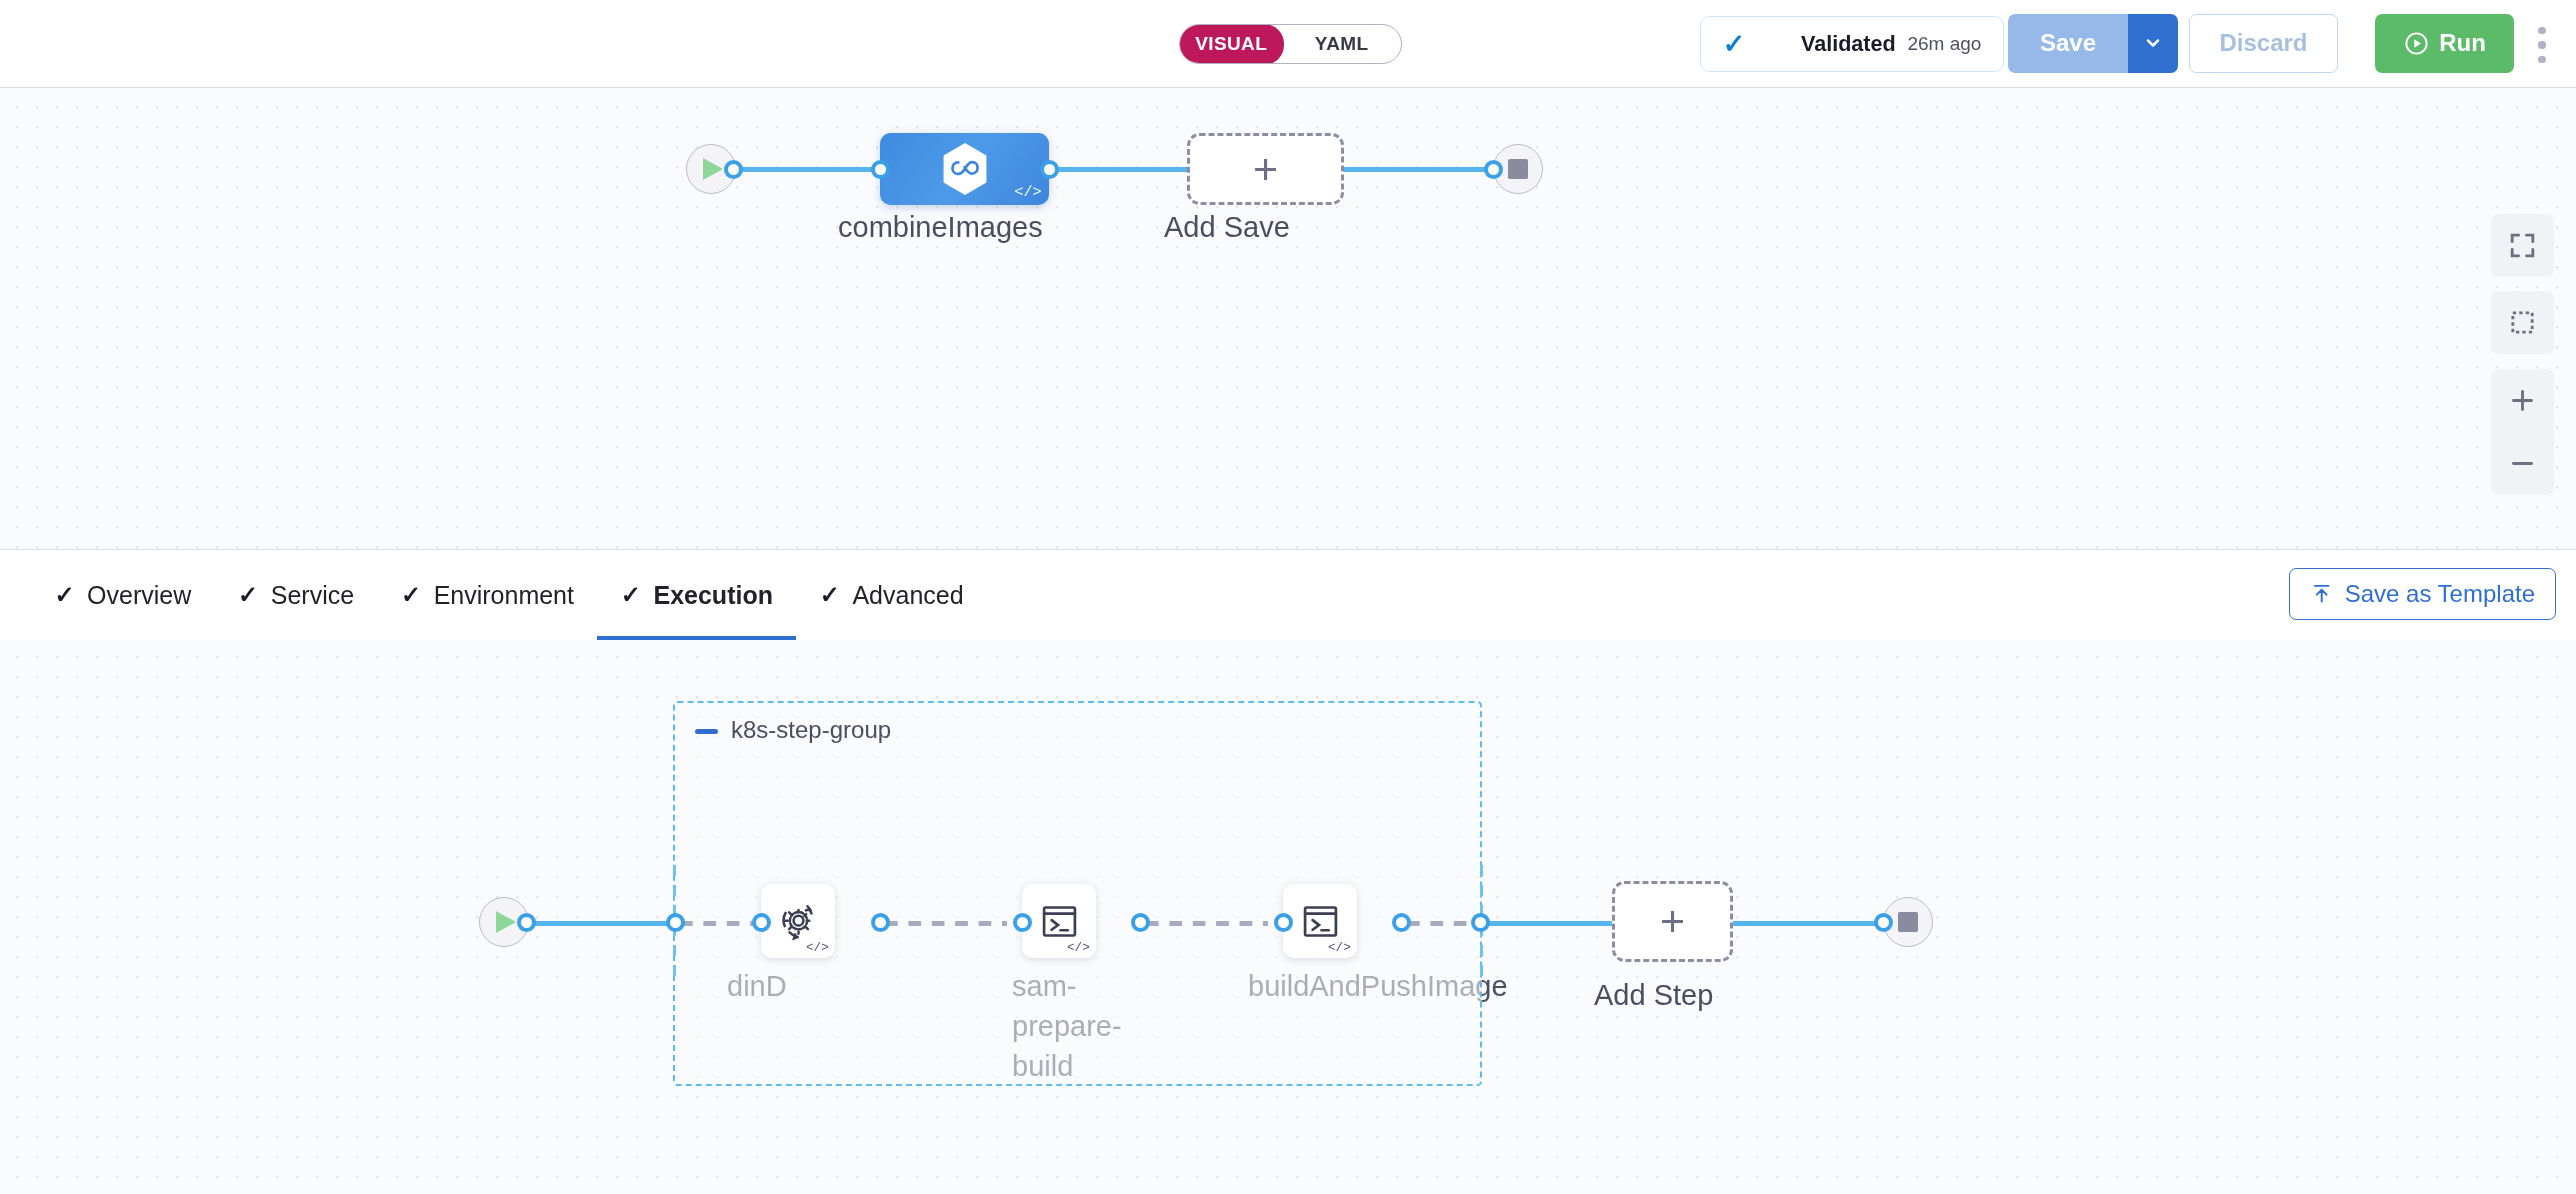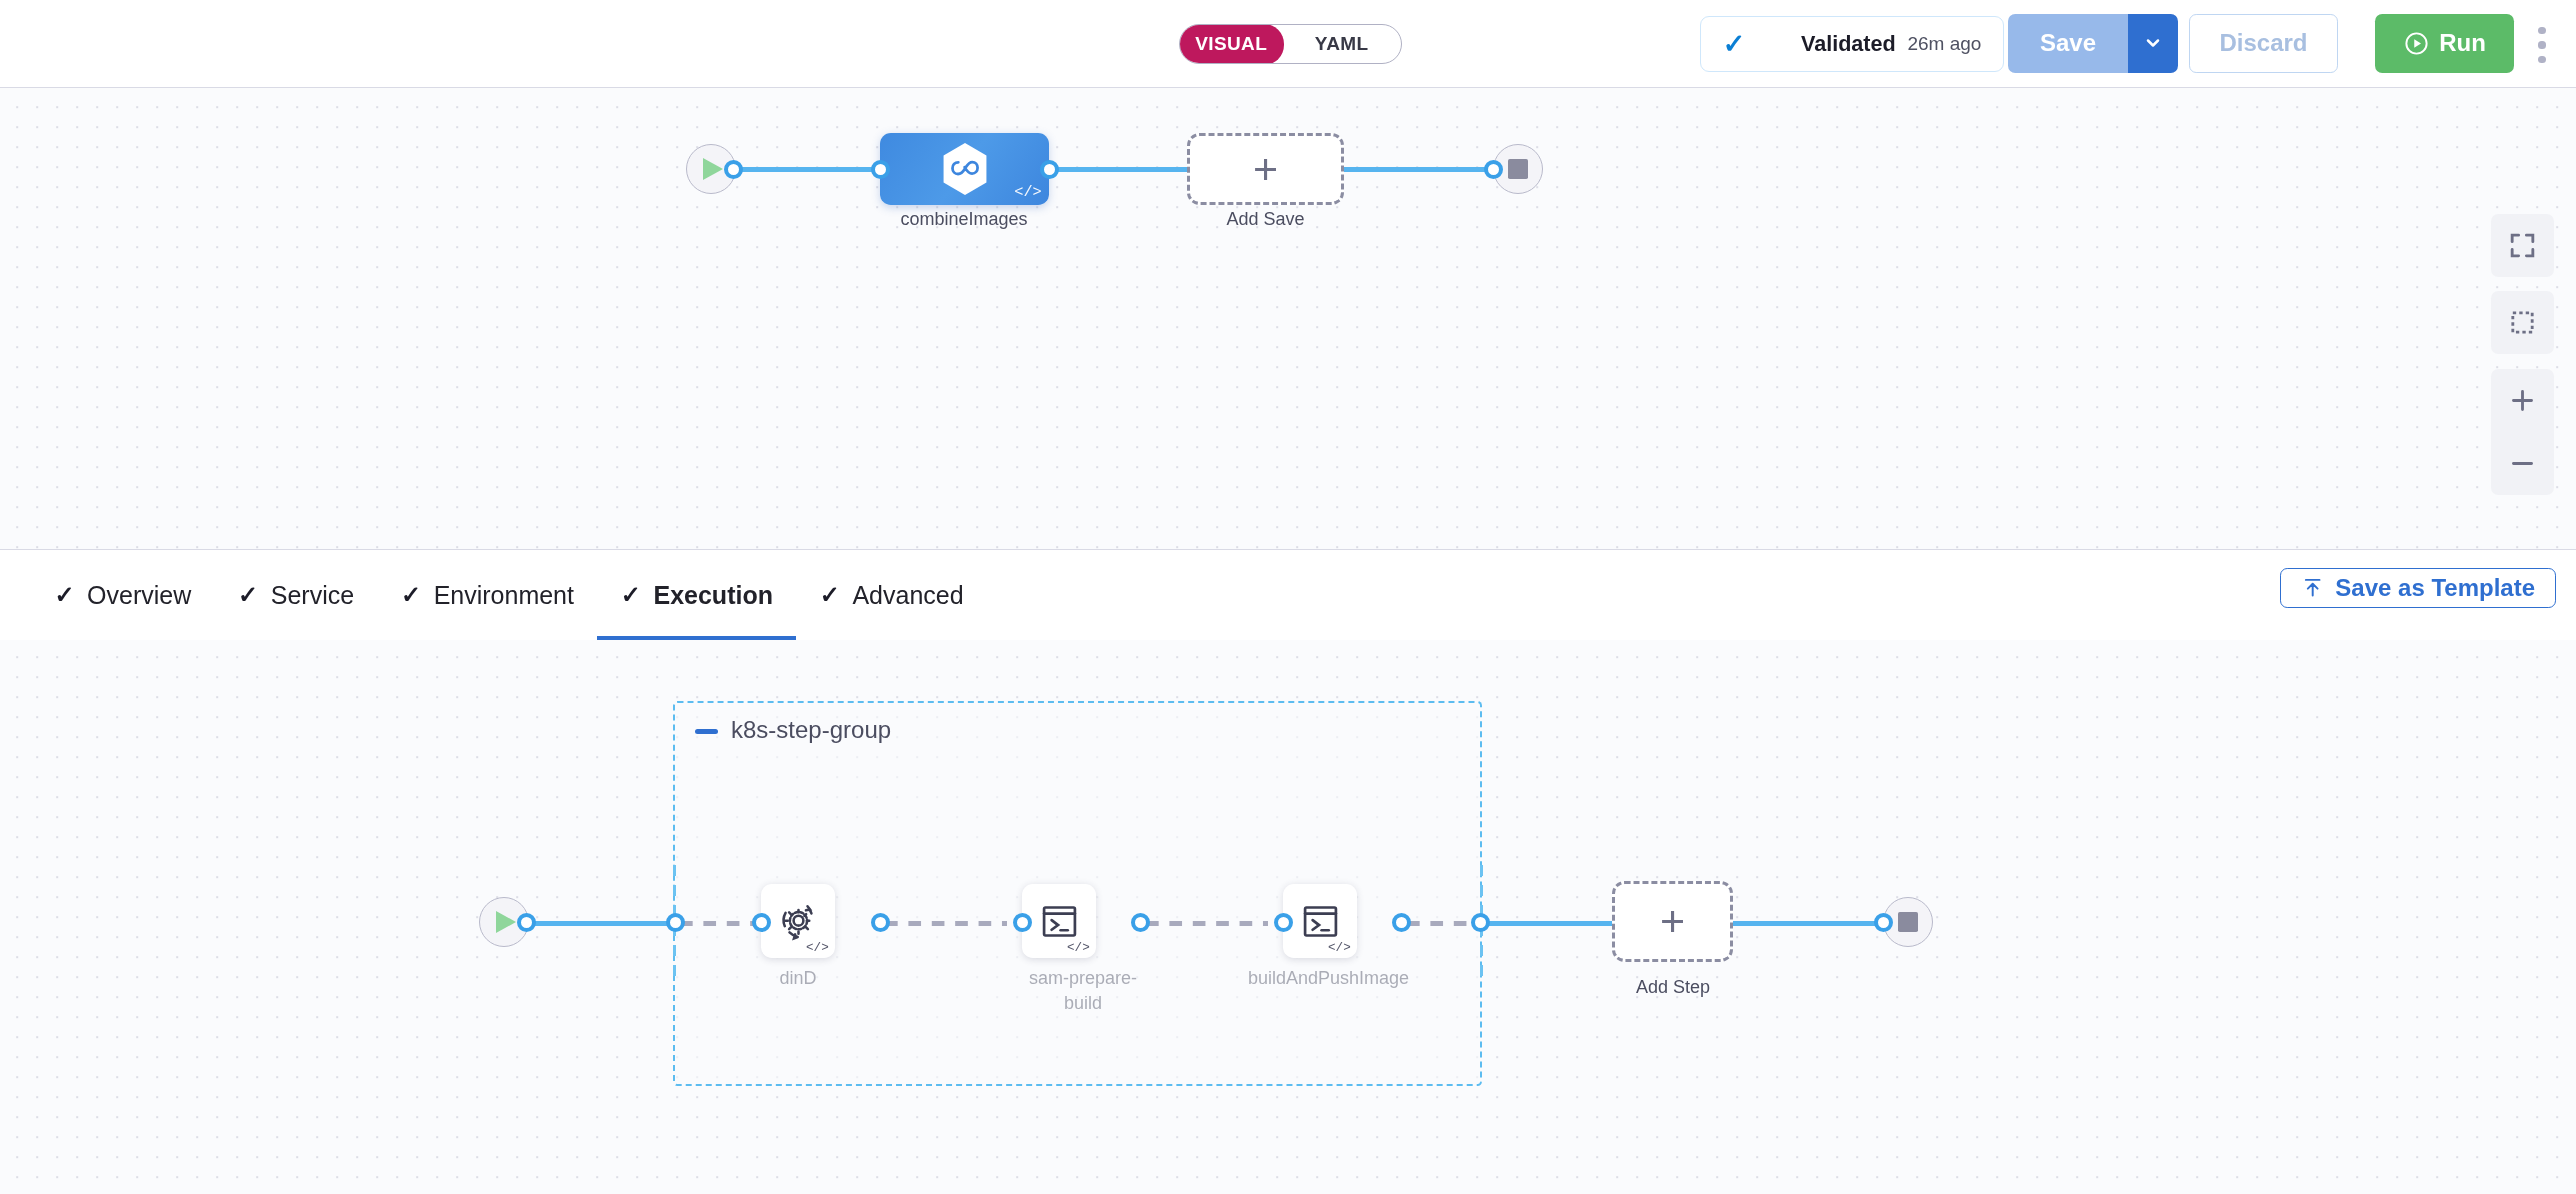--- a/index.html
+++ b/index.html
@@ -140,22 +140,22 @@
     box-shadow: 0 2.7px 9px rgba(60,110,190,.26);
     display: flex; align-items: center; justify-content: center;
     z-index: 5;
   }
   .stage-code-badge {
     position: absolute; right: 7.2px; bottom: 3.6px;
     color: #ffffff; font-size: 15.3px; font-family: "Liberation Mono", monospace;
     opacity: .95;
   }
   .node-caption {
-    position: absolute; text-align: center;
-    font-size: 18px; color: #4b4d60; line-height: 1.38;
+    position: absolute; 
+    font-size: 29px; color: #4b4d60; line-height: 1.38;
   }
 
   
   .add-node {
     position: absolute; border: 3.6px dashed #8b8da2; border-radius: 12.6px;
     background: #ffffff; display: flex; align-items: center; justify-content: center;
     z-index: 5;
   }
   .add-plus { color: #6d6f85; font-size: 43px; line-height: 0.7; font-weight: 300; }
 
@@ -203,23 +203,23 @@
   }
   .tab:first-child { margin-left: 31px; }
   .tab .tick { font-size: 24px; color: #1c1c28; font-weight: bold; }
   .tab.active { font-weight: bold; }
   .tab.active::after {
     content: ""; position: absolute; left: 0; right: 0; bottom: -1.8px;
     height: 6.3px; background: #2f6fd0;
   }
   .btn-template {
     position: absolute; right: 20px; top: 18px;
-    height: 40px; padding: 0 20px;
+    height: 52px; padding: 0 20px;
     border: 1.8px solid #2f6fd0; border-radius: 7.2px; background: #ffffff;
-    color: #2f6fd0; font-size: 24px; font-weight: bold;
+    color: #2f6fd0; font-size: 24px; font-weight: normal;
     display: flex; align-items: center; gap: 10.8px; text-align: center;
   }
 
   
   .zoomctl {
     position: absolute; right: 22.5px;
     width: 63px; background: #f1f2f6; border-radius: 7.2px;
     display: flex; align-items: center; justify-content: center;
     color: #6d6f85;
   }

